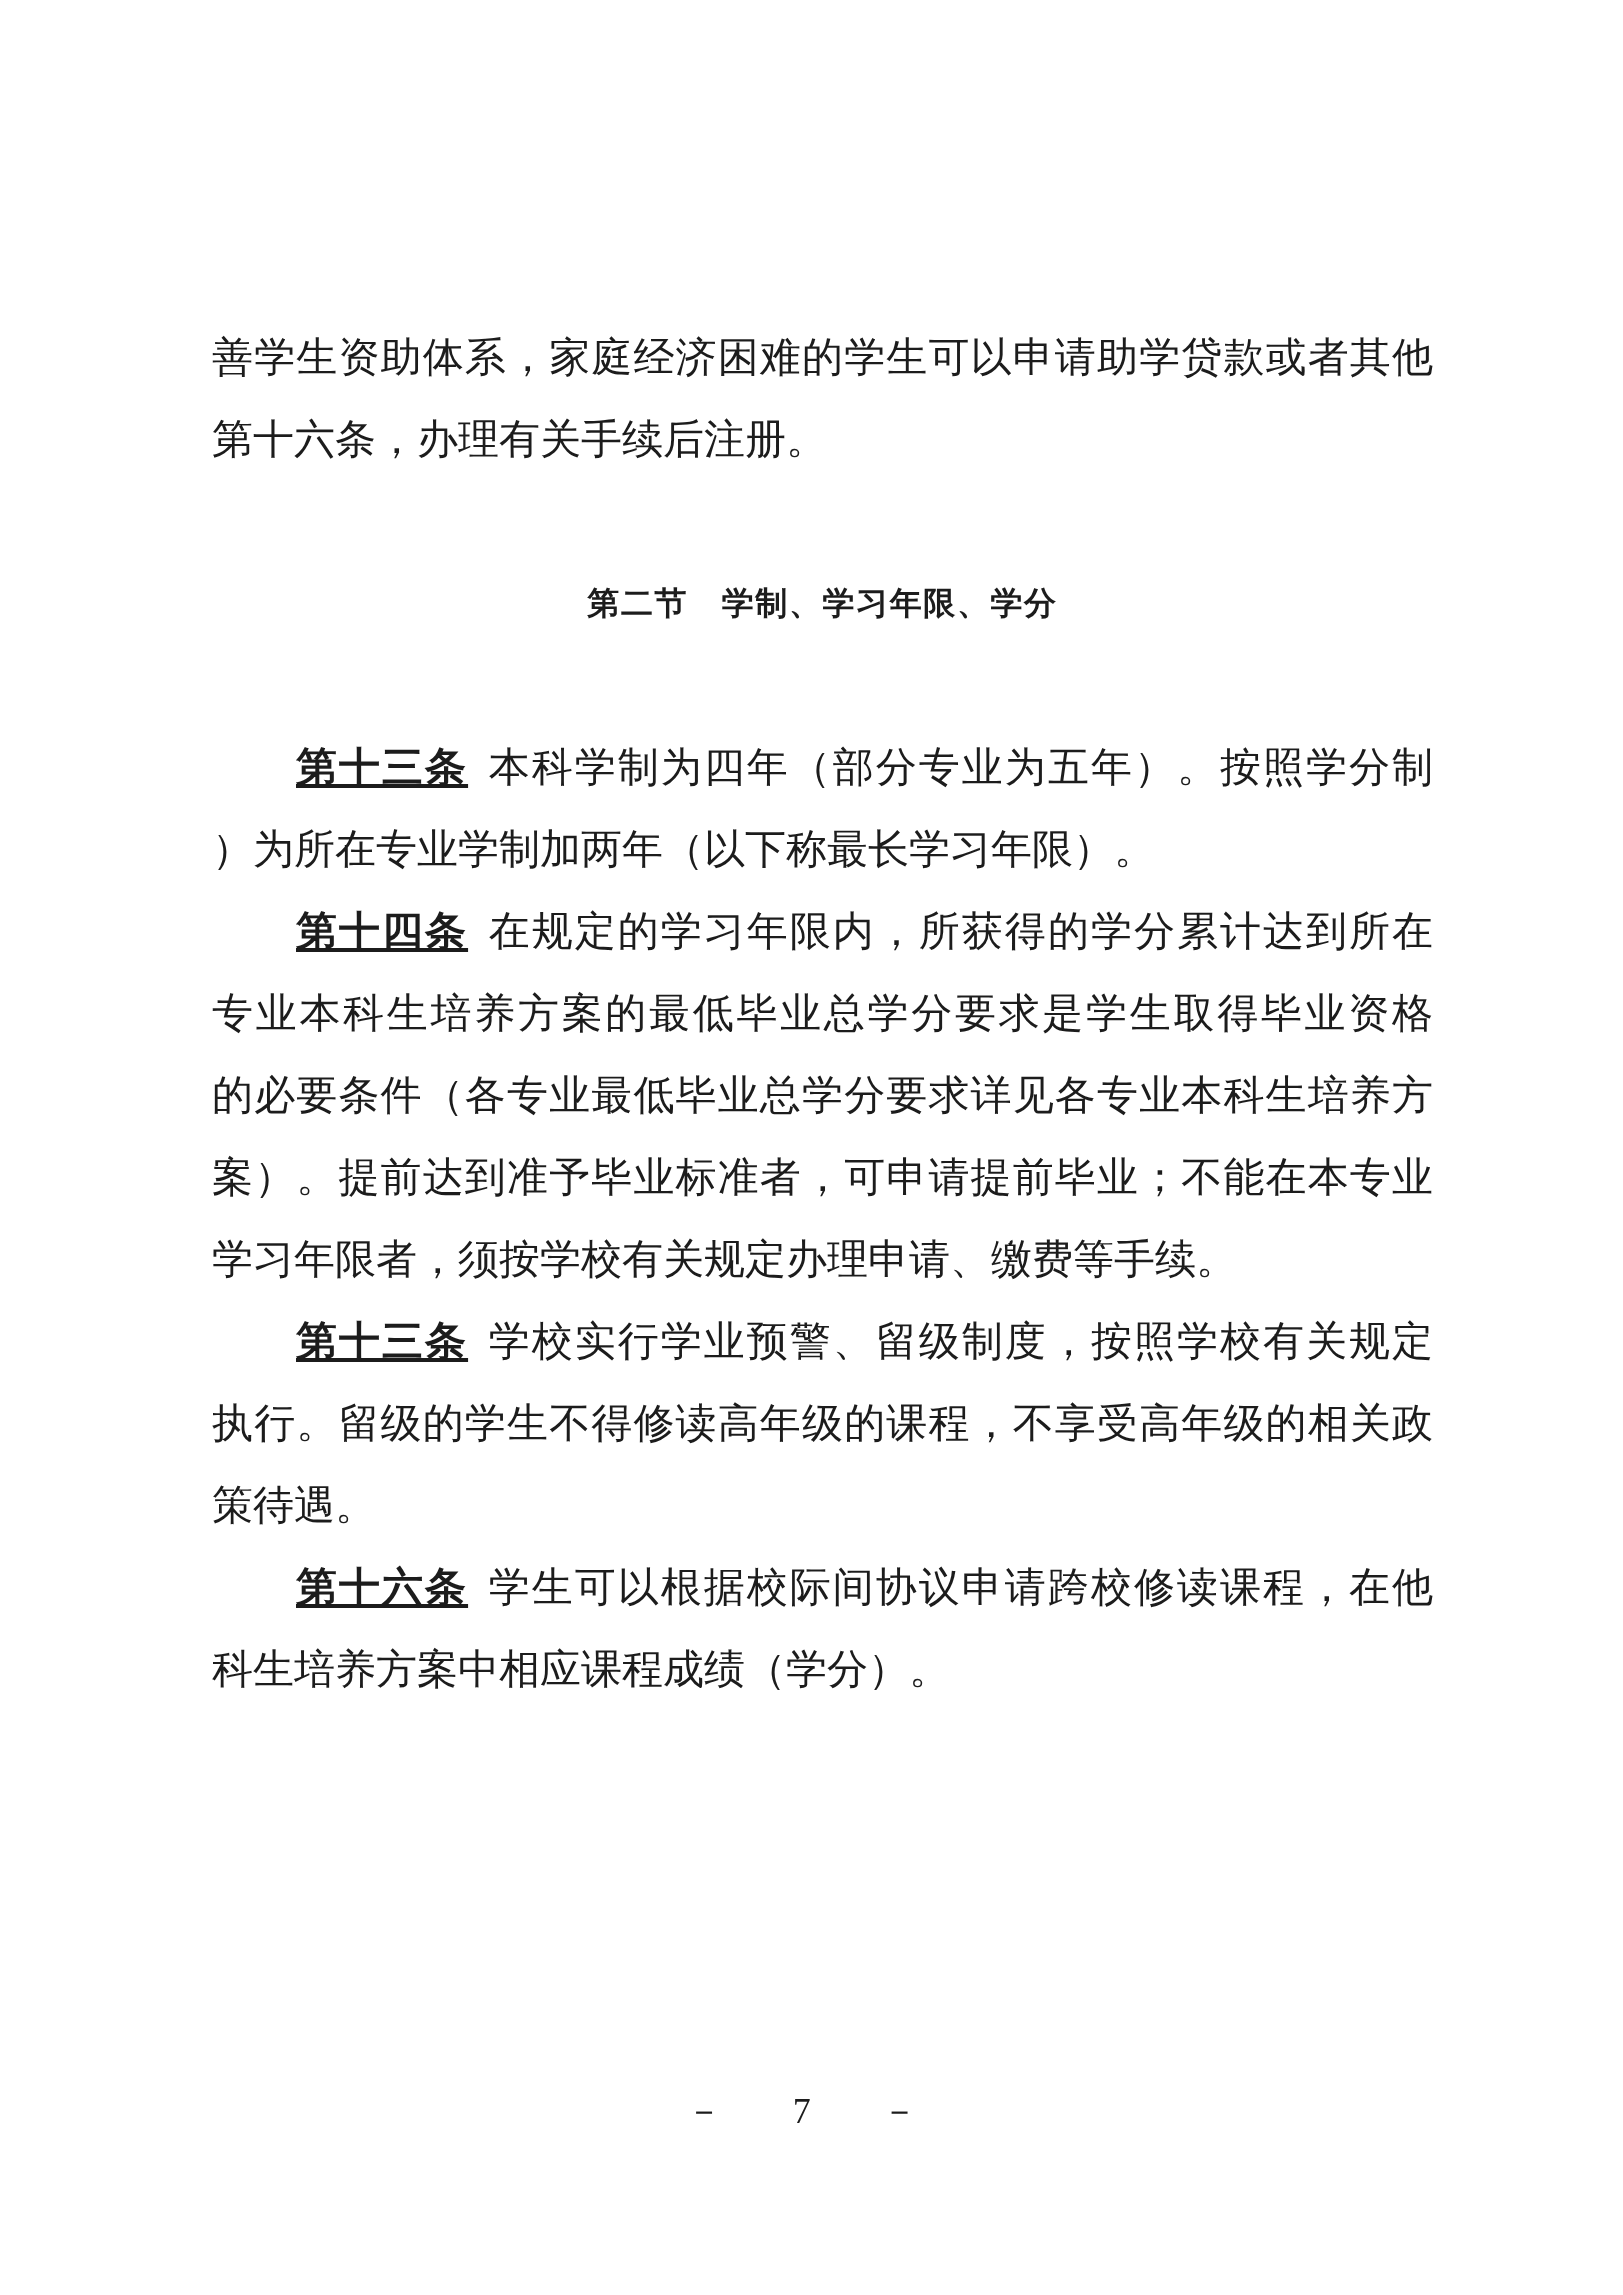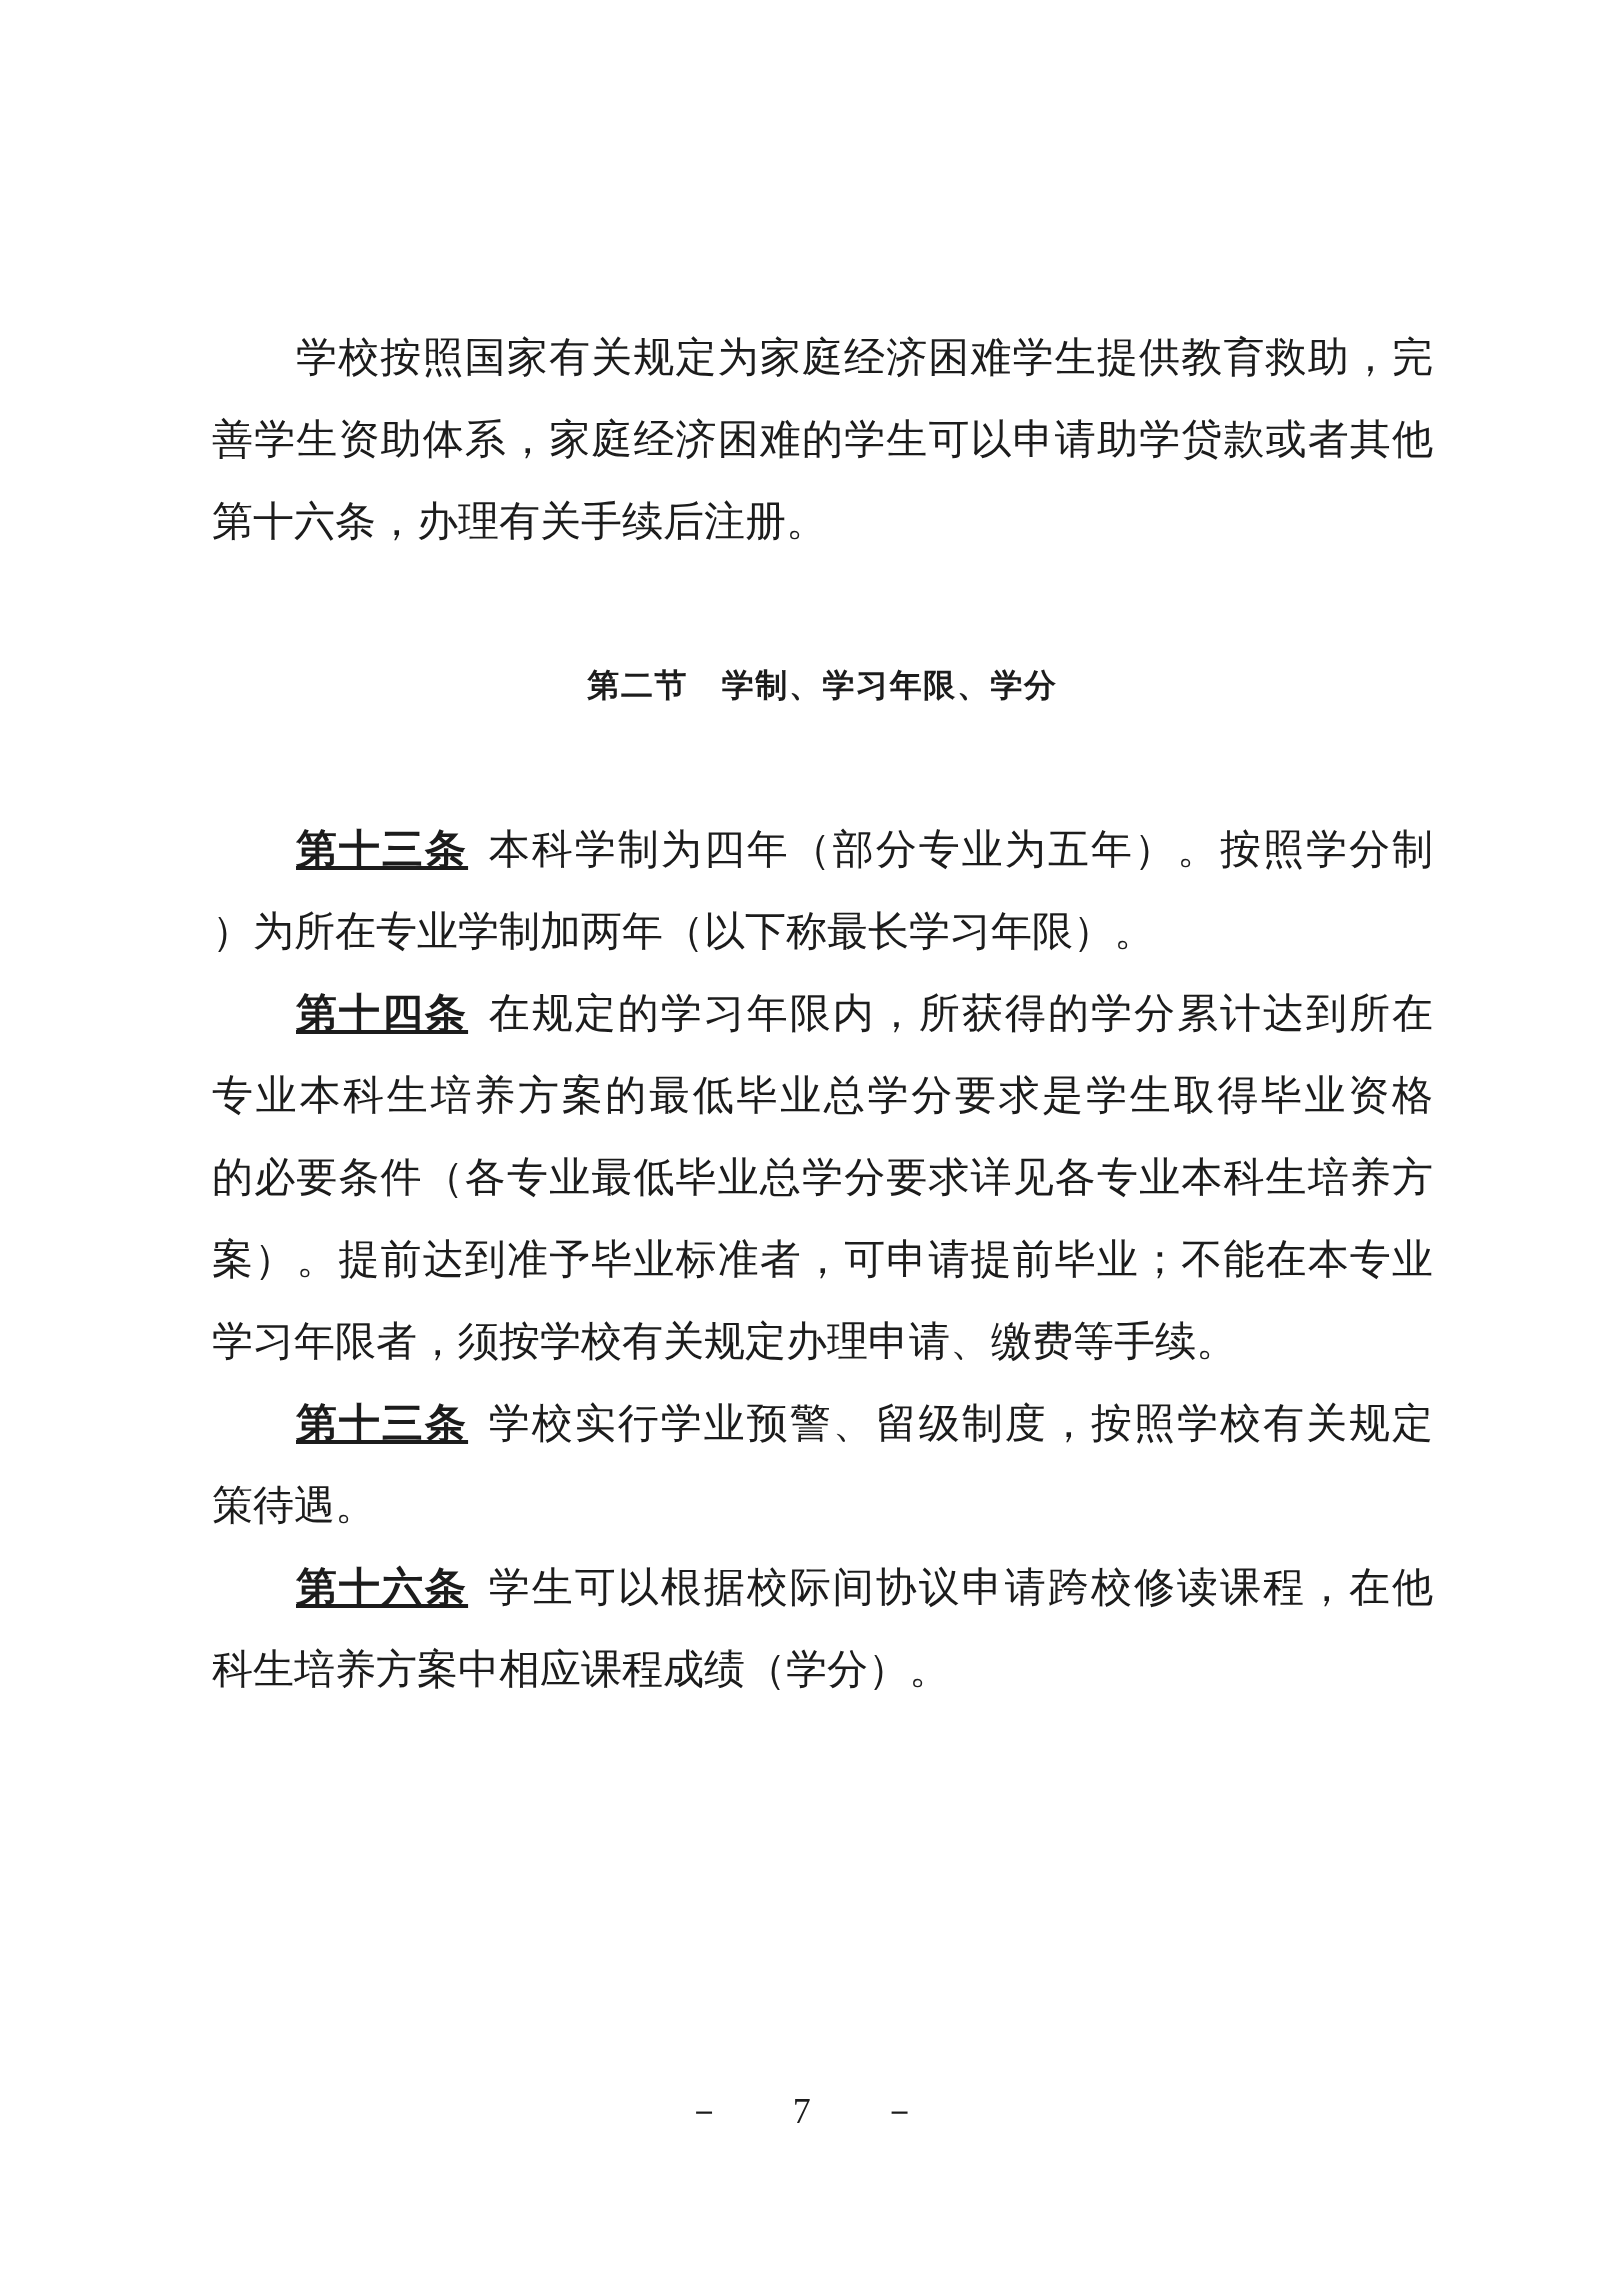--- a/index.html
+++ b/index.html
@@ -65,38 +65,38 @@
     letter-spacing: 20.6px;
     word-spacing: 20.6px;
   }
 </style>
 </head>
 <body>
 
 <div class="page">
   <div class="doc" id="doc">
       <div class="para">
-        <div class="line first"><span>学校按照国家有关规定为家庭经济困难学生提供教育救助，完</span></div>
         <div class="line"><span>善学生资助体系，家庭经济困难的学生可以申请助学贷款或者其他</span></div>
         <div class="line last"><span>第十六条，办理有关手续后注册。</span></div>
       </div>
       <div class="heading">第二节　学制、学习年限、学分</div>
       <div class="para">
         <div class="line first"><span class="label">第十三条</span><span>本科学制为四年（部分专业为五年）。按照学分制</span></div>
         <div class="line last"><span>）为所在专业学制加两年（以下称最长学习年限）。</span></div>
       </div>
       <div class="para">
         <div class="line first"><span class="label">第十四条</span><span>在规定的学习年限内，所获得的学分累计达到所在</span></div>
         <div class="line"><span>专业本科生培养方案的最低毕业总学分要求是学生取得毕业资格</span></div>
         <div class="line"><span>的必要条件（各专业最低毕业总学分要求详见各专业本科生培养方</span></div>
         <div class="line"><span>案）。提前达到准予毕业标准者，可申请提前毕业；不能在本专业</span></div>
         <div class="line last"><span>学习年限者，须按学校有关规定办理申请、缴费等手续。</span></div>
       </div>
       <div class="para">
         <div class="line first"><span class="label">第十三条</span><span>学校实行学业预警、留级制度，按照学校有关规定</span></div>
+        <div class="line"><span>执行。留级的学生不得修读高年级的课程，不享受高年级的相关政</span></div>
         <div class="line last"><span>策待遇。</span></div>
       </div>
       <div class="para">
         <div class="line first"><span class="label">第十六条</span><span>学生可以根据校际间协议申请跨校修读课程，在他</span></div>
         <div class="line last"><span>科生培养方案中相应课程成绩（学分）。</span></div>
       </div>
     </div>
   <div class="pagenum">－ 7 －</div>
 </div>
 

